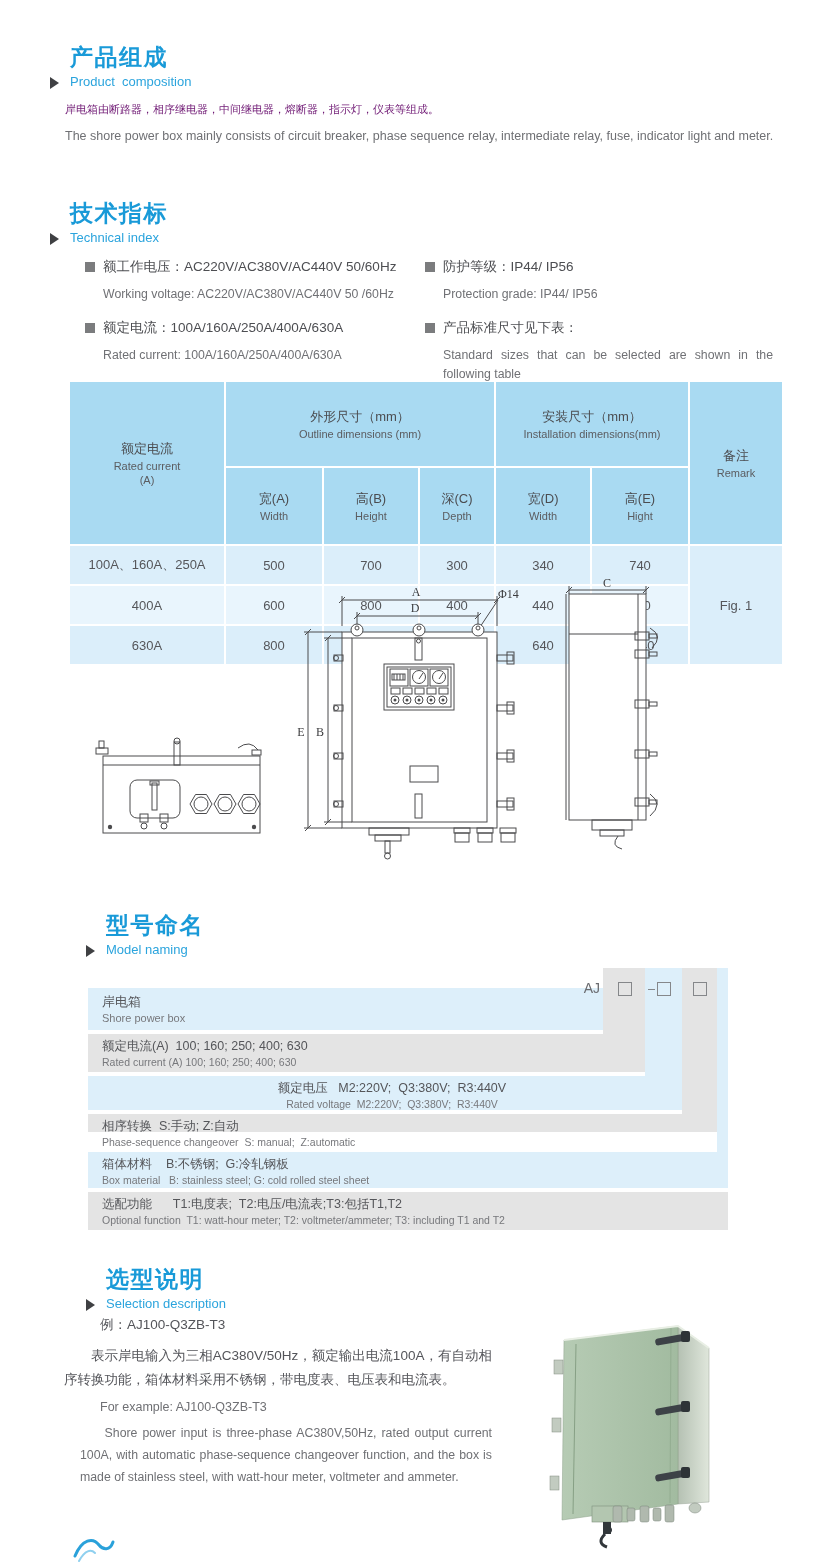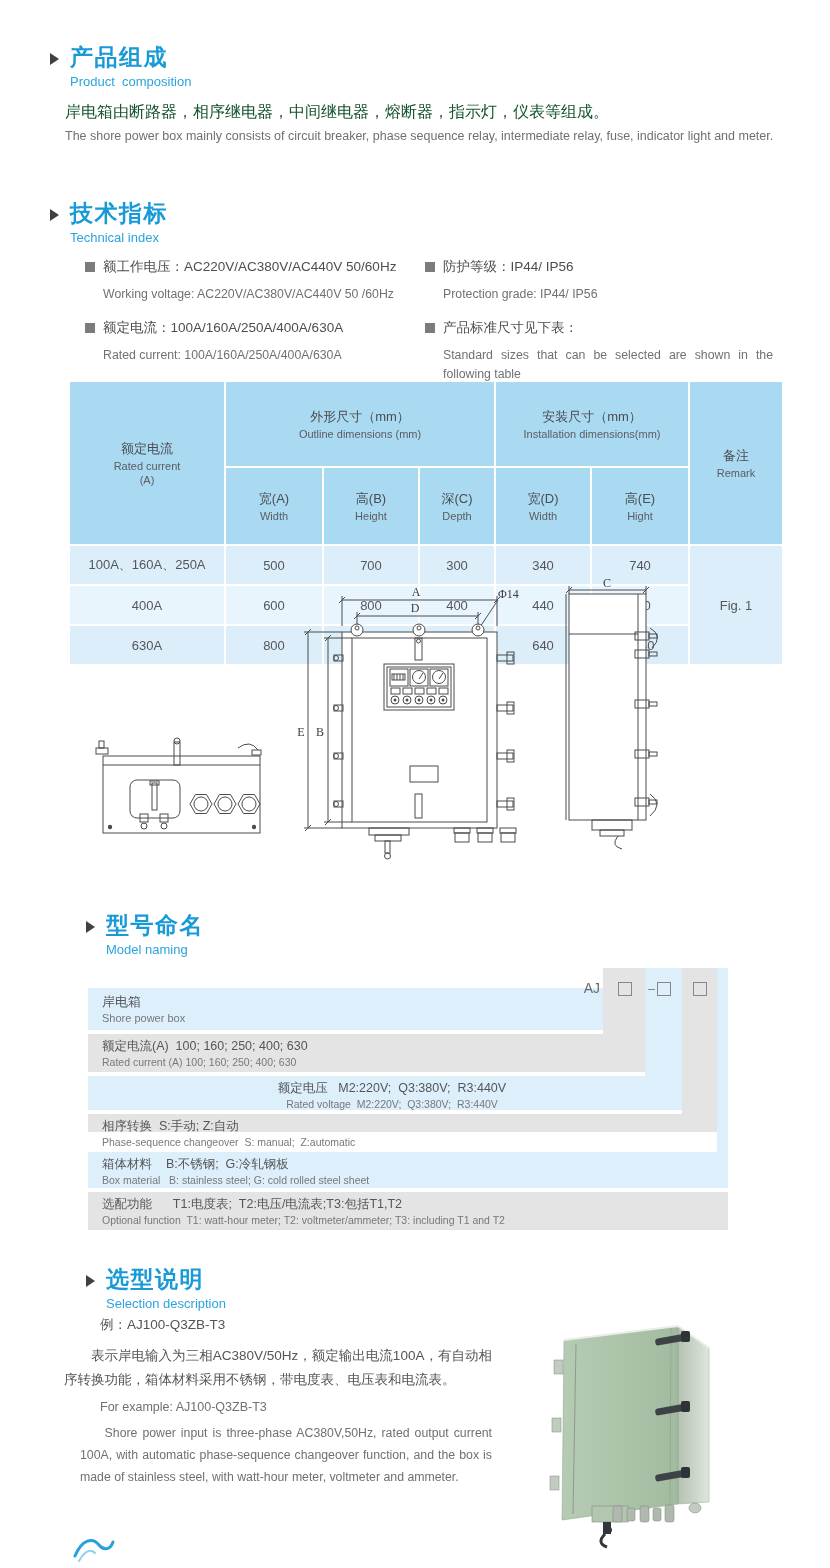--- a/index.html
+++ b/index.html
@@ -1,26 +1,26 @@
 <!DOCTYPE html>
 <html><head>
 <meta charset="utf-8">
 <style>
   html,body{margin:0;padding:0;background:#fff;}
   .page{position:relative;width:830px;height:1568px;background:#ffffff;overflow:hidden;
         font-family:"Liberation Sans","DejaVu Sans",sans-serif;}
   .abs{position:absolute;}
   
-  .sec-head{display:flex;gap:11px;}
+  .sec-head{display:flex;gap:11px;align-items:flex-end;}
   .tri{width:0;height:0;border-left:9px solid #3f4043;border-top:6px solid transparent;
        border-bottom:6px solid transparent;margin-top:9px;flex:none;}
   .h-cn{font-size:23px;color:#199ad8;margin:0;font-weight:600;letter-spacing:1.5px;line-height:26px;}
   .h-en{font-size:13px;color:#2ba4dd;margin-top:4px;white-space:pre-wrap;}
   
-  .p-cn{font-size:16px;color:#14532d;}
+  .p-cn{font-size:11px;color:#701a75;}
   .p-en{font-size:12.5px;color:#6f7074;}
   
   .specs{display:grid;grid-template-columns:340px 360px;}
   .spec{margin-bottom:15px;}
   .spec-l1{display:flex;align-items:center;gap:8px;}
   .bullet{width:10px;height:10px;background:#7b7c7e;flex:none;}
   .spec-cn{font-size:13.5px;color:#4d4e52;}
   .spec-en{font-size:12.3px;color:#707175;margin:9px 0 0 18px;max-width:330px;
            text-align:justify;line-height:19px;}
   

